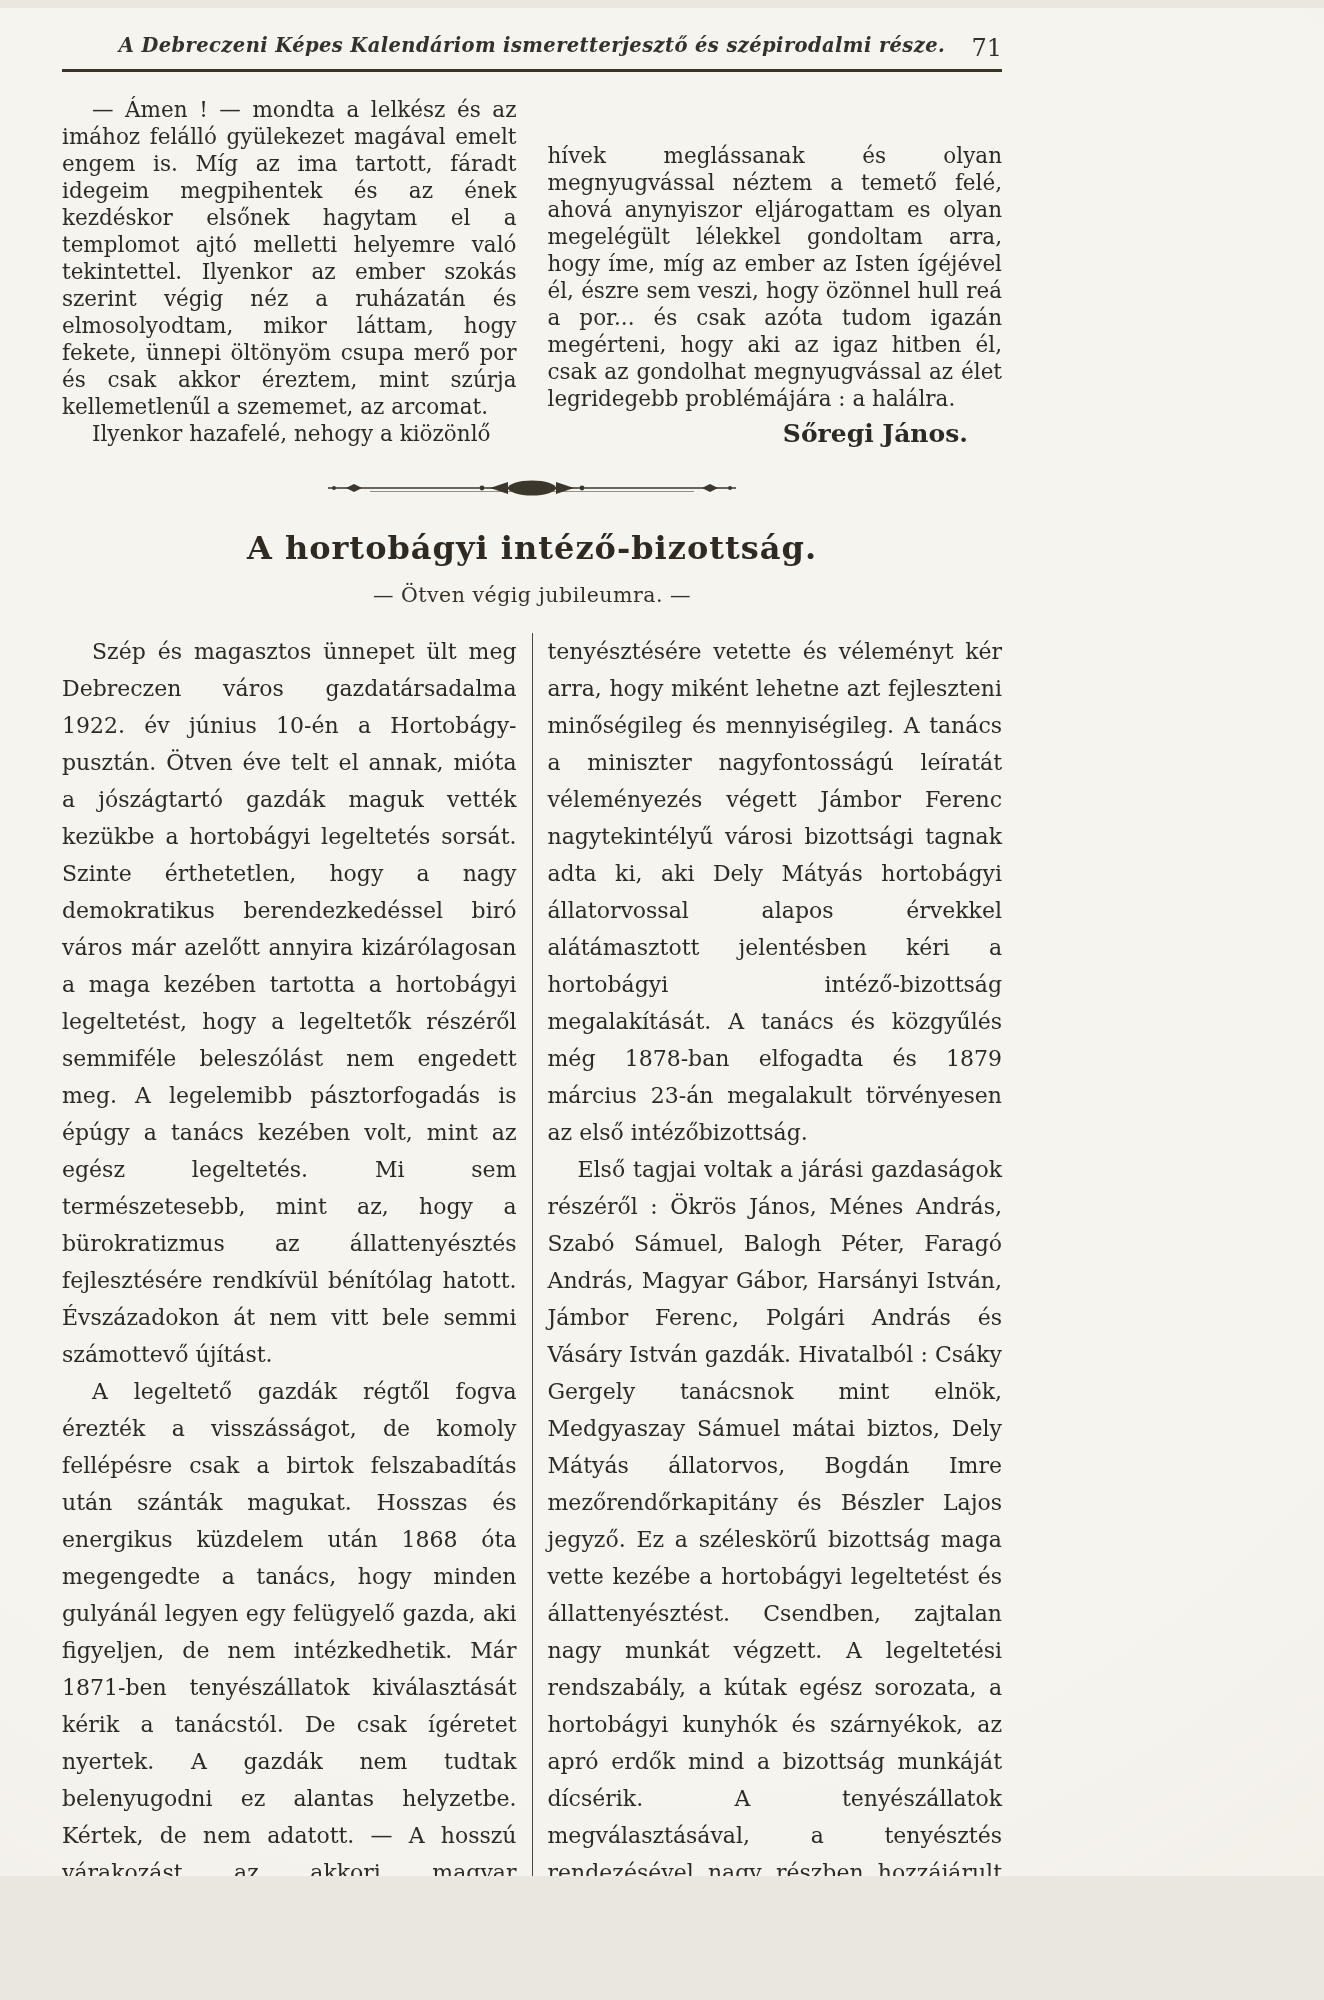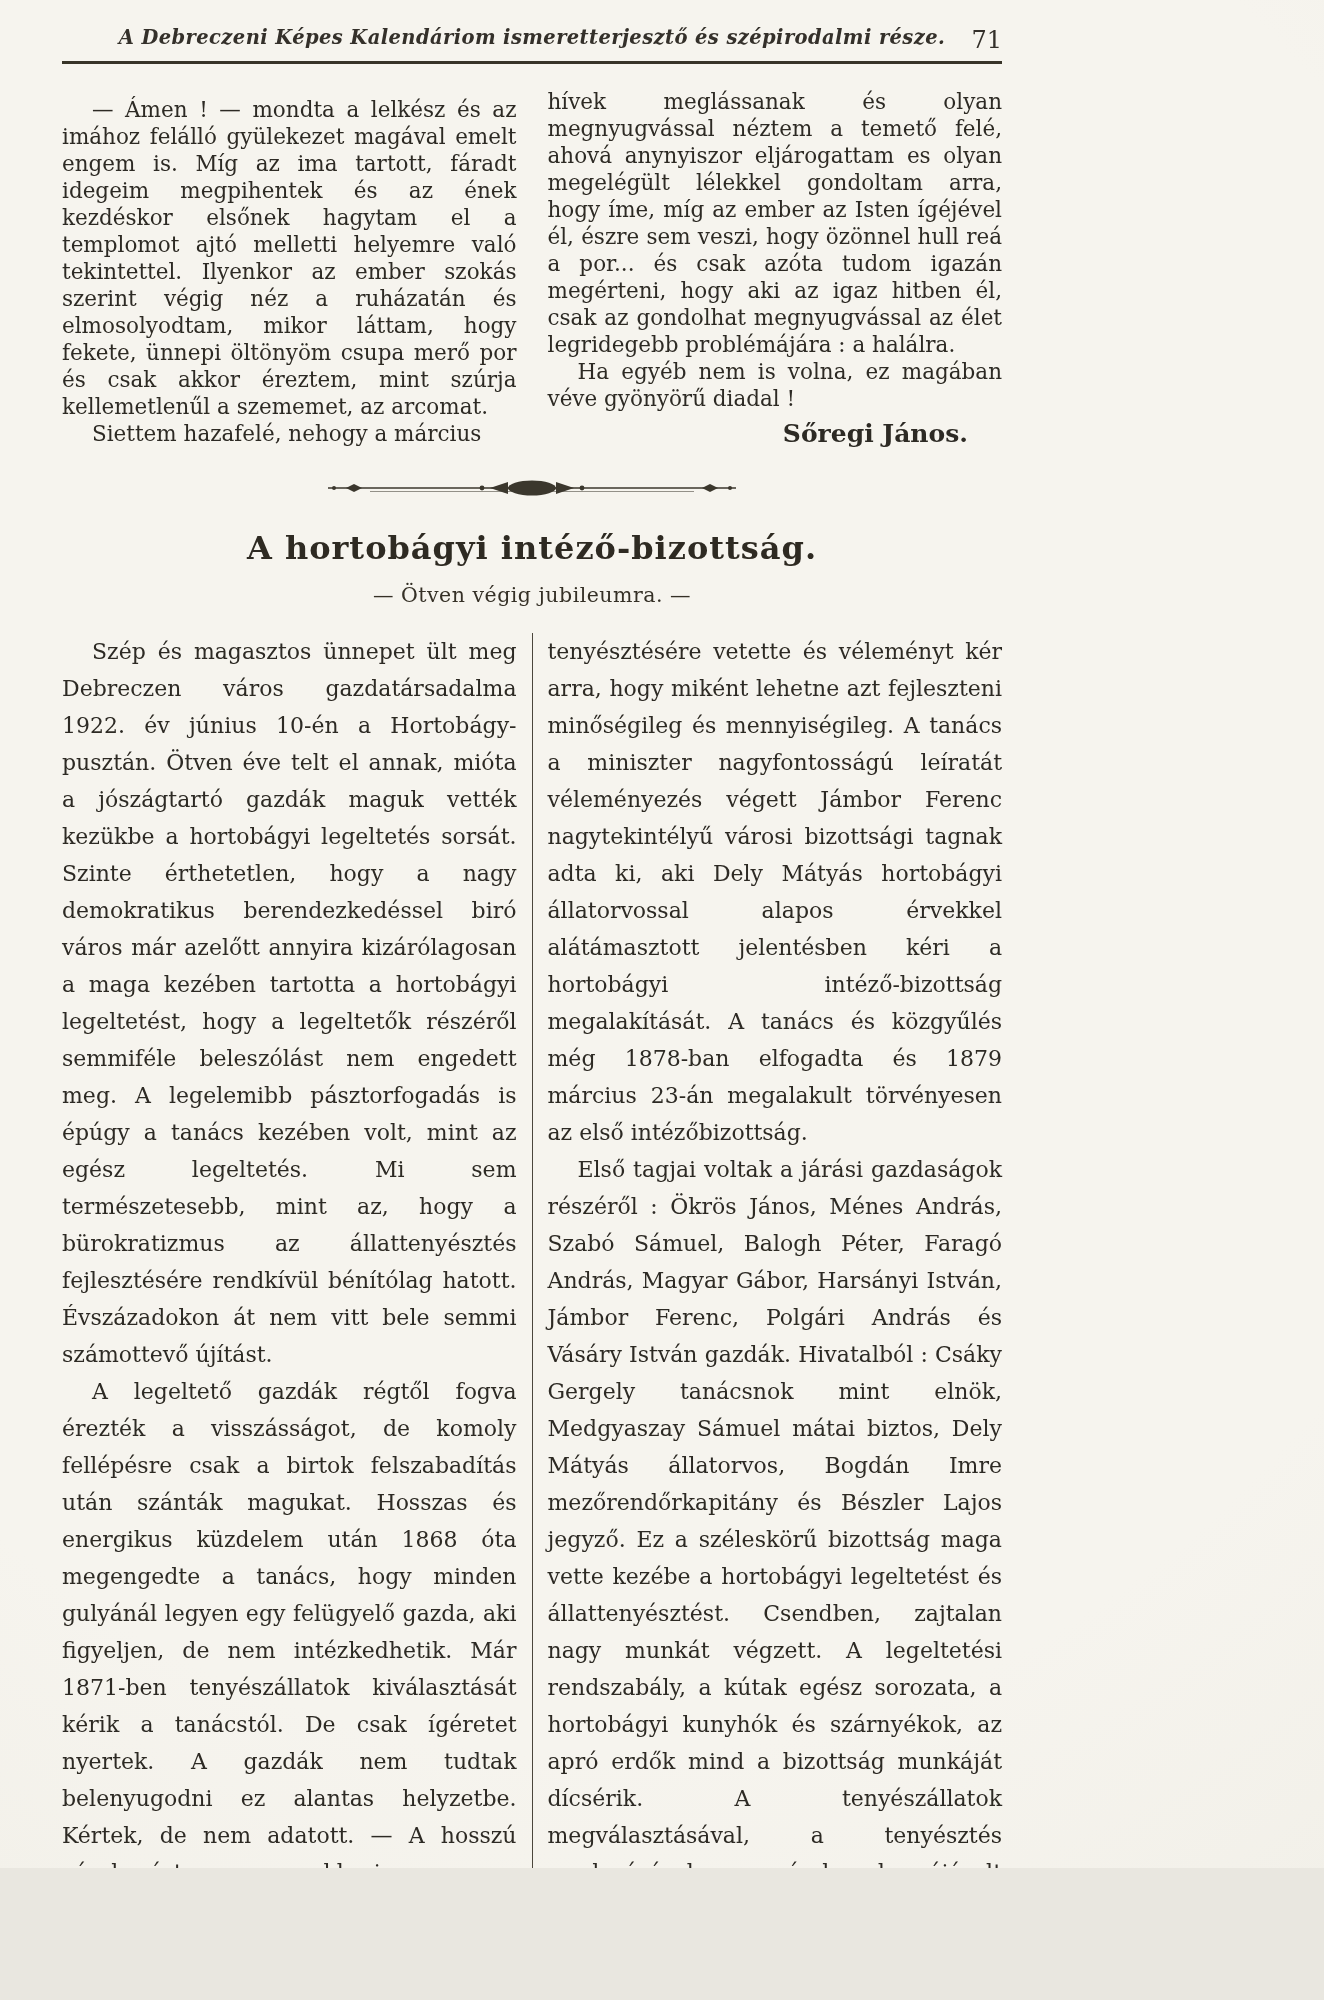--- a/index.html
+++ b/index.html
@@ -4,21 +4,21 @@
 <style>
   html, body { margin: 0; padding: 0; }
   body {
     background: #e9e7e0;
     font-family: "DejaVu Serif", "Liberation Serif", serif;
   }
   .page {
     position: relative;
     width: 1324px;
     height: 1868px;
-    margin: 0 auto;
+    margin: 8px auto;
     box-sizing: border-box;
     padding: 26px 322px 0 62px;
     color: #2d2a24;
     background:
       radial-gradient(ellipse 120% 90% at 45% 40%, #f6f4ee 60%, #efede5 100%);
     overflow: hidden;
   }
 
   
   .page-header {
@@ -123,26 +123,25 @@
   <header class="page-header">
     <div class="running-title">A Debreczeni Képes Kalendáriom ismeretterjesztő és szépirodalmi része.</div>
     <div class="page-number">71</div>
   </header>
   <div class="header-rule"></div>
 
   <section class="article-1">
     <div class="columns">
       <div class="col">
         <p class="para indent">— Ámen ! — mondta a lelkész és az imához felálló gyülekezet magával emelt engem is. Míg az ima tartott, fáradt idegeim megpihentek és az ének kezdéskor elsőnek hagytam el a templomot ajtó melletti helyemre való tekintettel. Ilyenkor az ember szokás szerint végig néz a ruházatán és elmosolyodtam, mikor láttam, hogy fekete, ünnepi öltönyöm csupa merő por és csak akkor éreztem, mint szúrja kellemetlenűl a szememet, az arcomat.</p>
-        <p class="para indent">Siettem hazafelé, nehogy a március</p>
+        <p class="para indent">Ilyenkor hazafelé, nehogy a kiözönlő</p>
       </div>
       <div class="col-rule"></div>
       <div class="col">
         <p class="para">hívek meglássanak és olyan megnyugvással néztem a temető felé, ahová anynyiszor eljárogattam es olyan megelégült lélekkel gondoltam arra, hogy íme, míg az ember az Isten ígéjével él, észre sem veszi, hogy özönnel hull reá a por... és csak azóta tudom igazán megérteni, hogy aki az igaz hitben él, csak az gondolhat megnyugvással az élet legridegebb problémájára : a halálra.</p>
-        <p class="para indent">Ha egyéb nem is volna, ez magában véve gyönyörű diadal !</p>
         <p class="signature">Sőregi János.</p>
       </div>
     </div>
   </section>
 
   <div class="ornament">
     <svg width="420" height="22" viewBox="0 0 420 22">
       <g stroke="#3b372d" fill="#3b372d">
         <line x1="6" y1="11" x2="414" y2="11" stroke-width="1.4"></line>
         <line x1="48" y1="14.5" x2="372" y2="14.5" stroke-width="0.7" opacity="0.75"></line>

